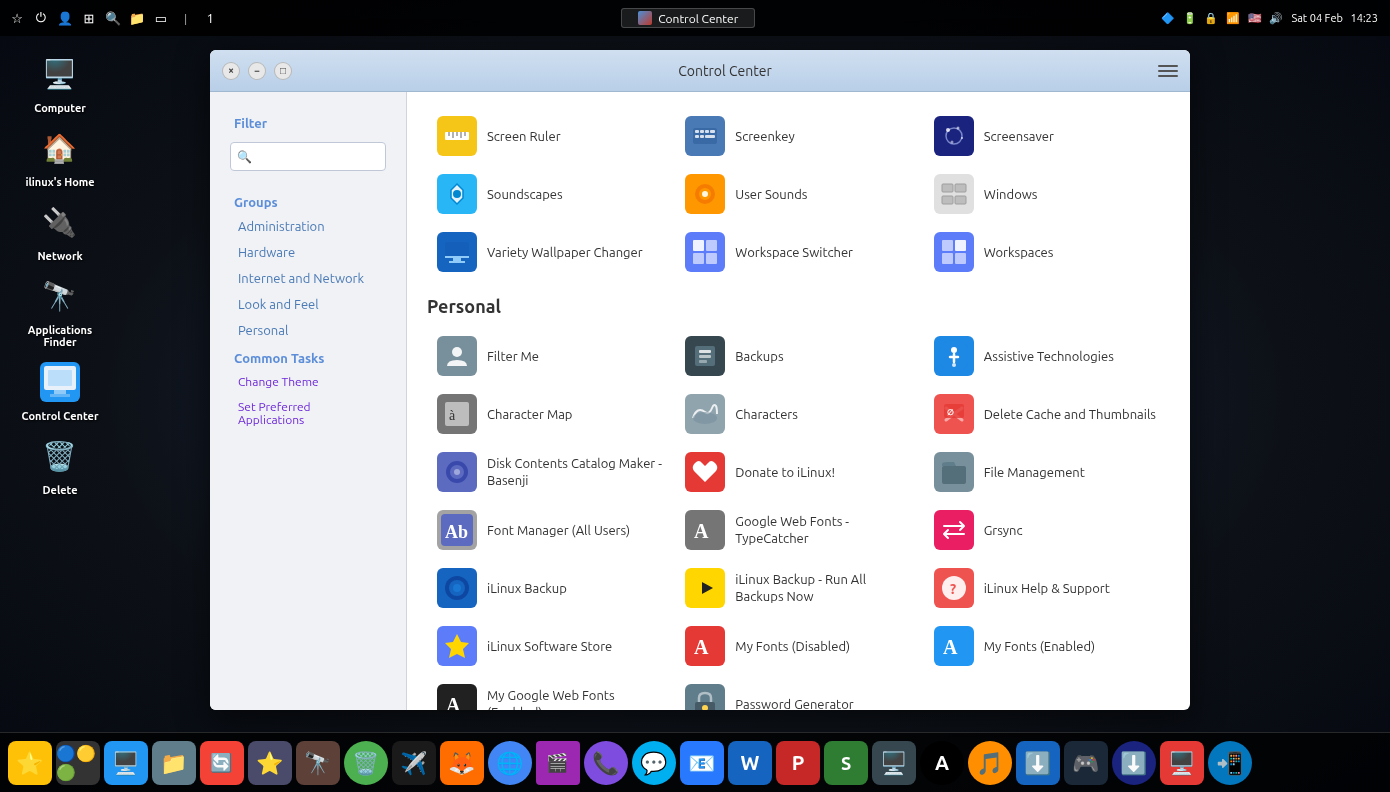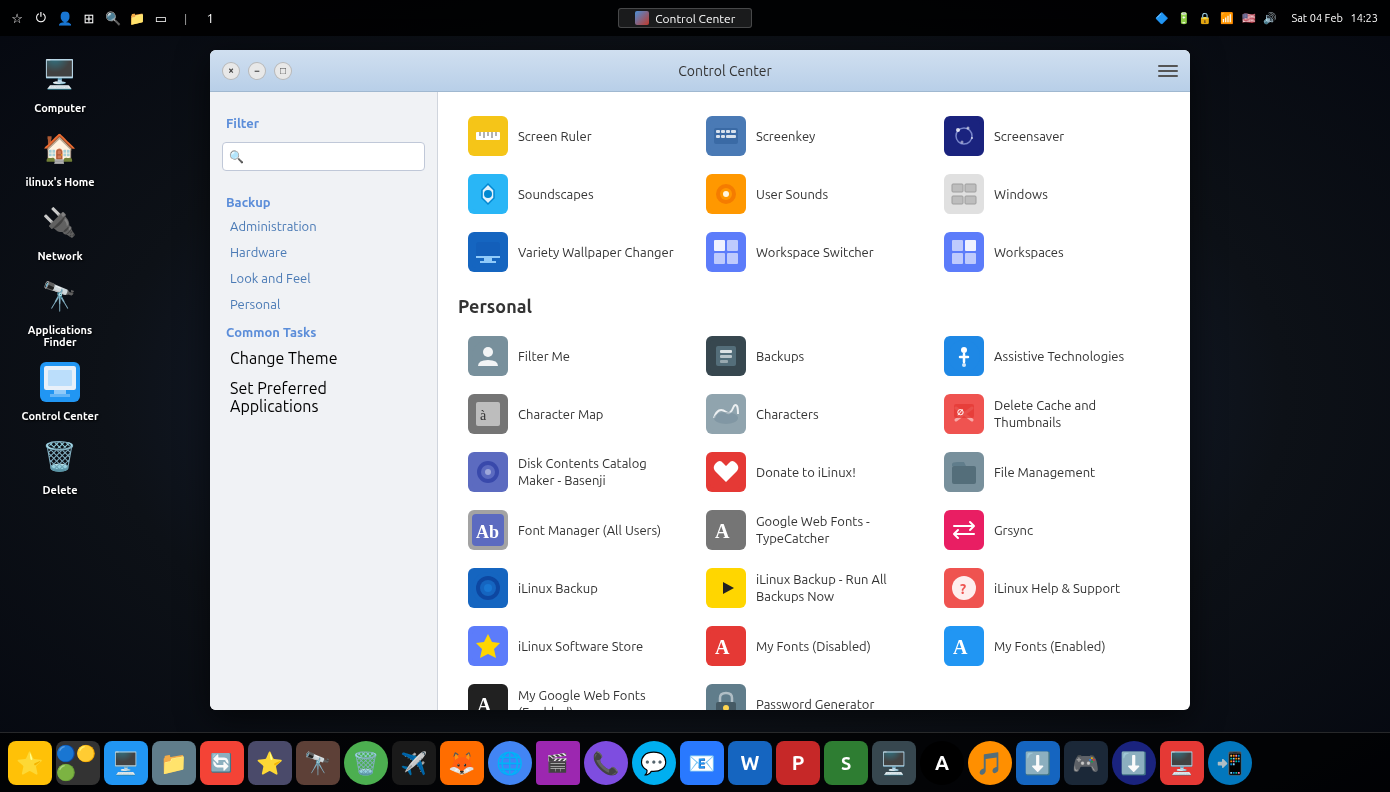--- a/index.html
+++ b/index.html
@@ -212,24 +212,24 @@
 
     
     .window-body {
       display: flex;
       flex: 1;
       overflow: hidden;
     }
 
     
     .sidebar {
-      width: 228px;
+      width: 197px;
       background: #f0f2f5;
       border-right: 1px solid #d0d5dd;
-      padding: 16px 0;
+      padding: 16px 8px;
       flex-shrink: 0;
       overflow-y: auto;
     }
     .sidebar-section-title {
       color: #5b8dd9;
       font-size: 13px;
       font-weight: bold;
       padding: 8px 16px 4px;
     }
     .sidebar-search {
@@ -254,22 +254,22 @@
       font-size: 12px;
     }
     .sidebar-group-item {
       padding: 6px 20px;
       font-size: 13px;
       color: #4a7ab5;
       cursor: pointer;
     }
     .sidebar-common-item {
       padding: 6px 20px;
-      font-size: 16px;
-      color: #000000;
+      font-size: 12px;
+      color: #6d28d9;
       cursor: pointer;
     }
 
     
     .main-content {
       flex: 1;
       overflow-y: scroll;
       padding: 16px 20px;
       background: white;
       border-radius: 23px;
@@ -347,21 +347,21 @@
       <span>Control Center</span>
     </div>
   </div>
   <div class="taskbar-top-right">
     <span>🔷</span>
     <span>🔋</span>
     <span>🔒</span>
     <span>📶</span>
     <span>🇺🇸</span>
     <span>🔊</span>
-    <span style="margin-left:6px;">
+    <span style="">
       <span>Sat 04 Feb</span>
       &nbsp;
       <span>14:23</span>
     </span>
   </div>
 </div>
 
 <div class="desktop-icons">
   <div class="desktop-icon">
     <div class="desktop-icon-img">🖥️</div>
@@ -416,23 +416,24 @@
 
   <div class="window-body">
 
     <div class="sidebar">
       <div class="sidebar-section-title">Filter</div>
       <div class="sidebar-search">
         <span class="sidebar-search-icon">🔍</span>
         <input type="text" style="">
       </div>
 
-      <div class="sidebar-section-title">Backup</div>
+      <div class="sidebar-section-title">Groups</div>
       <div class="sidebar-group-item">Administration</div>
       <div class="sidebar-group-item">Hardware</div>
+      <div class="sidebar-group-item">Internet and Network</div>
       <div class="sidebar-group-item">Look and Feel</div>
       <div class="sidebar-group-item">Personal</div>
 
       <div class="sidebar-section-title">Common Tasks</div>
       <div class="sidebar-common-item">Change Theme</div>
       <div class="sidebar-common-item">Set Preferred Applications</div>
     </div>
 
     <div class="main-content">
 

